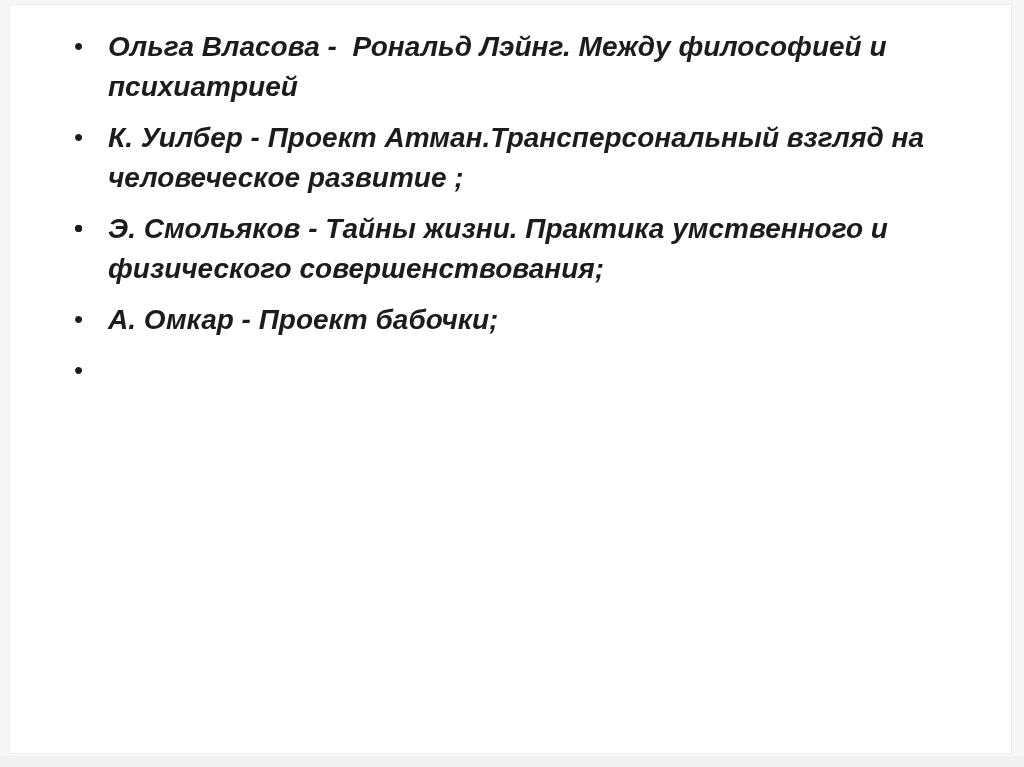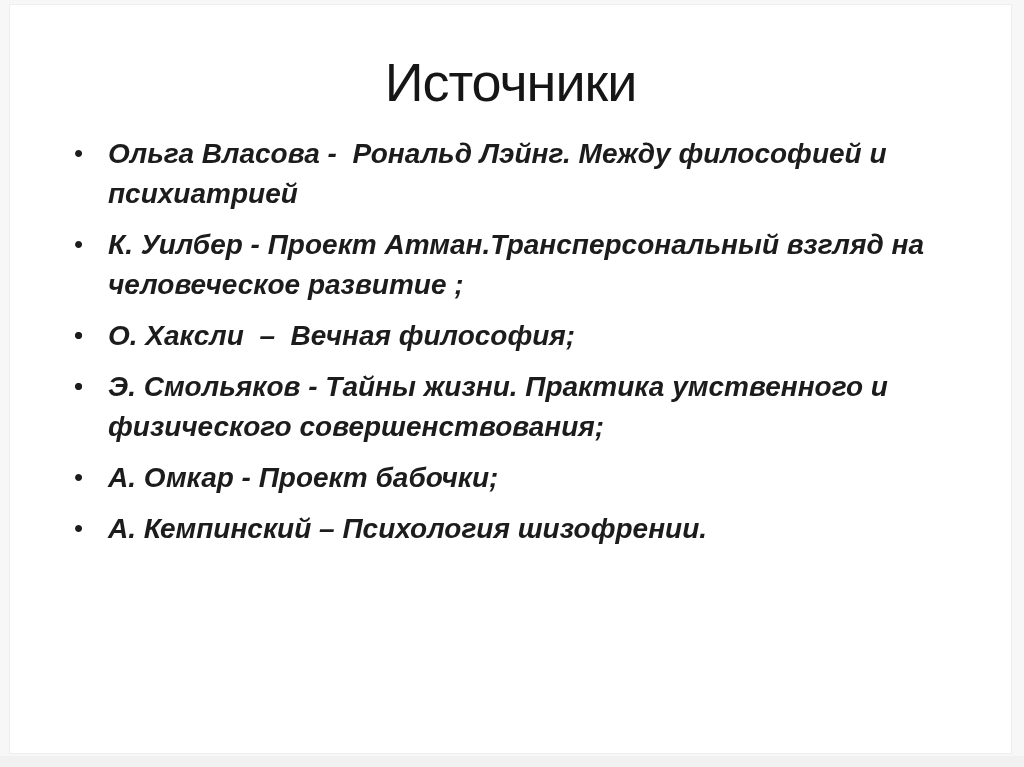--- a/index.html
+++ b/index.html
@@ -68,47 +68,44 @@
     bottom: 0;
     width: 1024px;
     height: 11px;
     background: #f1f1f1;
   }
 </style>
 </head>
 <body>
 
 <div class="slide">
-  <h1 class="slide-title">Источники</h1>
   <ul class="sources-list">
     <li>
       <span class="bullet-marker">•</span>
       <span class="item-text">Ольга Власова -  Рональд Лэйнг. Между философией и психиатрией</span>
     </li>
     <li>
       <span class="bullet-marker">•</span>
       <span class="item-text">К. Уилбер - Проект Атман.Трансперсональный взгляд на человеческое развитие ;</span>
     </li>
     <li>
       <span class="bullet-marker">•</span>
     </li>
     <li>
       <span class="bullet-marker">•</span>
-      <span class="item-text">О. Хаксли  –  Вечная философия;</span>
     </li>
     <li>
       <span class="bullet-marker">•</span>
     </li>
     <li>
       <span class="bullet-marker">•</span>
       <span class="item-text">Э. Смольяков - Тайны жизни. Практика умственного и физического совершенствования;</span>
     </li>
     <li>
       <span class="bullet-marker">•</span>
       <span class="item-text">А. Омкар - Проект бабочки;</span>
     </li>
     <li>
       <span class="bullet-marker">•</span>
-      <span class="item-text">А. Кемпинский – Психология шизофрении.</span>
     </li>
   </ul>
 </div>
 <div class="bottom-strip"></div>
 
 </body></html>

